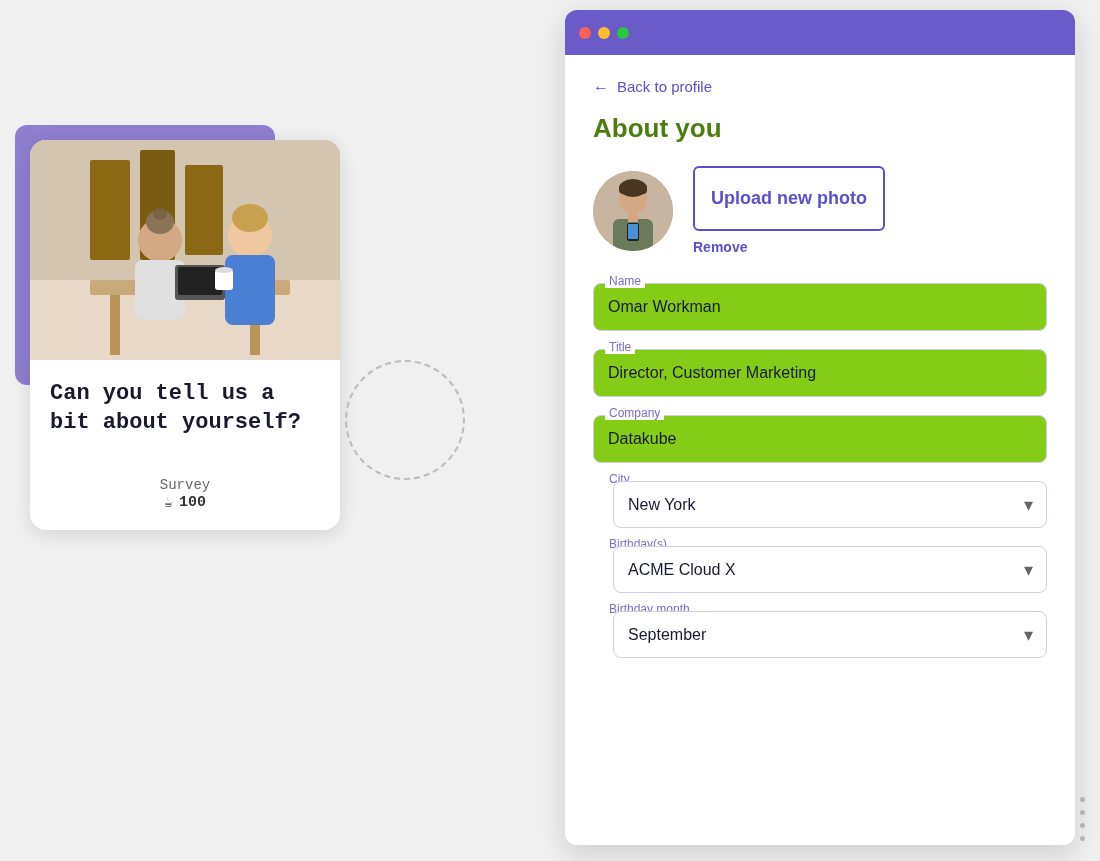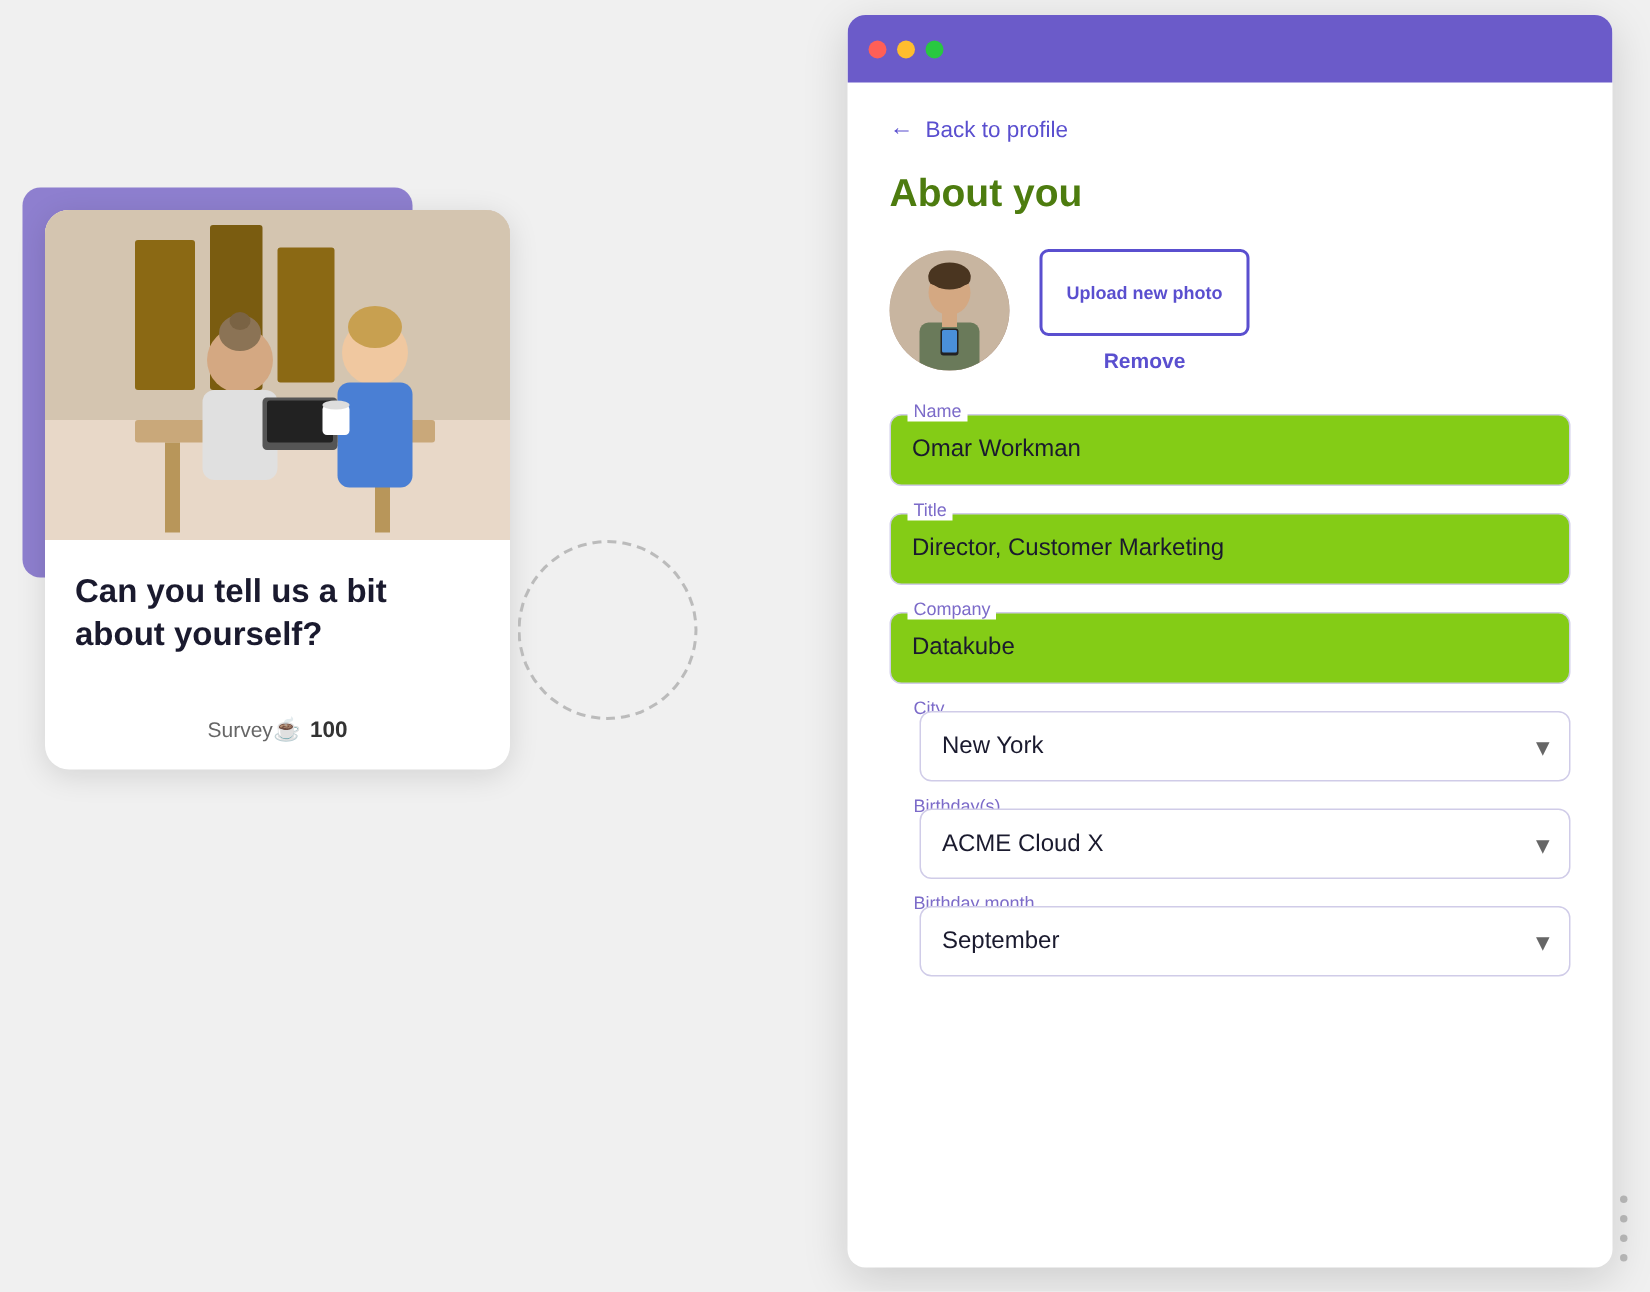--- a/index.html
+++ b/index.html
@@ -16,20 +16,21 @@
     .survey-card {
       position: absolute;
       left: 30px;
       top: 140px;
       width: 310px;
       background: white;
       border-radius: 16px;
       overflow: hidden;
       box-shadow: 0 4px 20px rgba(0,0,0,0.12);
       z-index: 2;
+      font-family: Liberation Mono, monospace;
     }
     .survey-card-image {
       width: 100%;
       height: 220px;
       background: linear-gradient(135deg, #c8b8a0 0%, #a09080 50%, #c0a890 100%);
       position: relative;
       overflow: hidden;
     }
     
     .survey-card-image svg {
@@ -43,20 +44,21 @@
       font-size: 22px;
       font-weight: 700;
       color: #1a1a2e;
       line-height: 1.3;
       margin-bottom: 40px;
     }
     .survey-card-footer {
       display: flex;
       justify-content: center;
       align-items: center;
+      flex-direction: column;
     }
     .survey-label {
       font-size: 14px;
       color: #666;
     }
     .survey-points {
       display: flex;
       align-items: center;
       gap: 6px;
       font-size: 15px;
@@ -175,30 +177,30 @@
       display: flex;
       flex-direction: column;
       gap: 8px;
     }
     .upload-btn {
       border: 2px solid #5a4fcf;
       color: #5a4fcf;
       background: white;
       padding: 20px 16px;
       border-radius: 6px;
-      font-size: 12px;
+      font-size: 18px;
       font-weight: 600;
       cursor: pointer;
     }
     .remove-link {
       color: #5a4fcf;
       font-size: 14px;
       font-weight: 600;
       cursor: pointer;
-      text-align: center;
+      text-align: left;
     }
 
     
     .form-field {
       position: relative;
       margin-bottom: 18px;
       text-decoration: underline;
     }
     .field-label {
       position: absolute;

